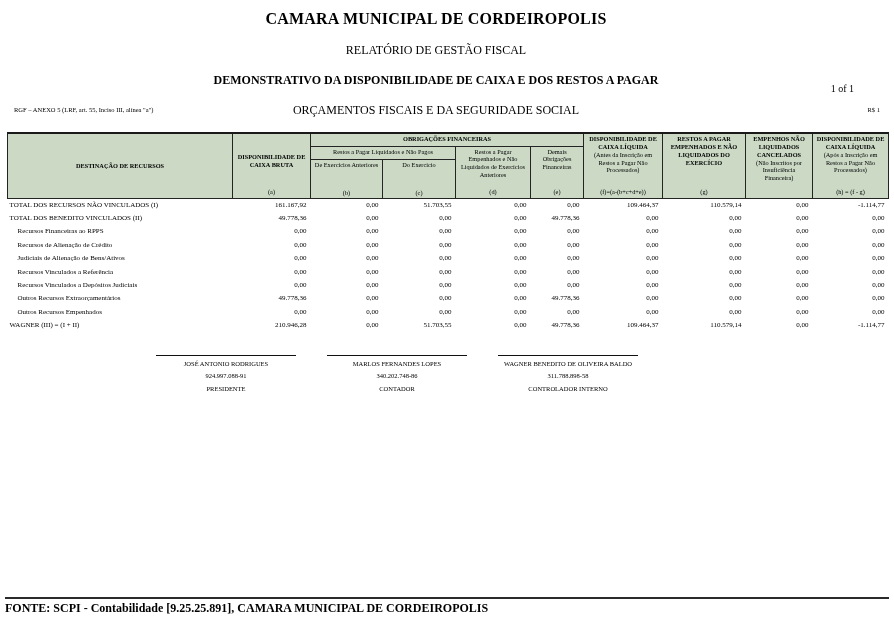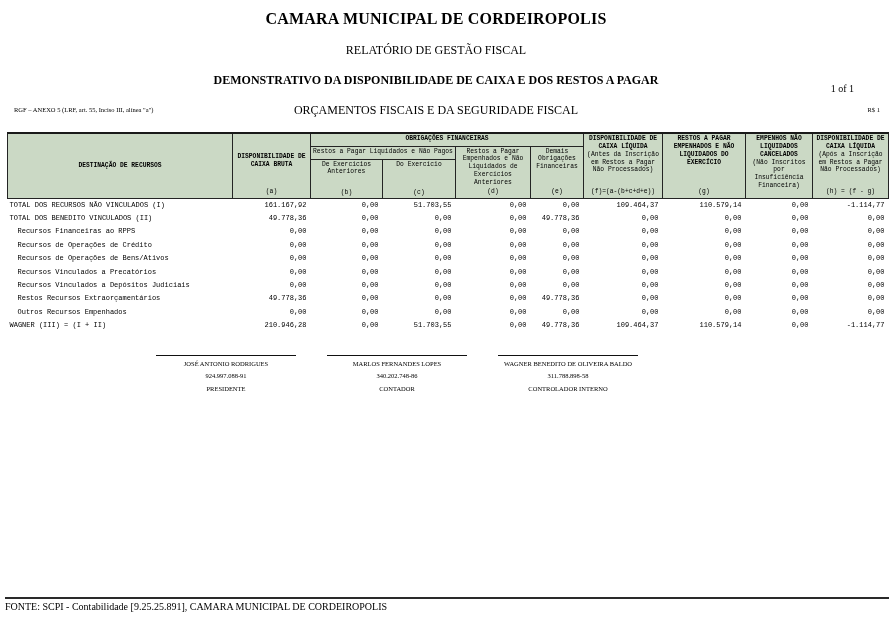--- a/index.html
+++ b/index.html
@@ -14,21 +14,21 @@
   .doc-header { position:absolute; top:10px; left:0; width:872px; text-align:center; }
   .doc-title { font-size:16px; font-weight:bold; letter-spacing:.2px; }
   .doc-sub { font-size:12px; margin-top:15px; }
   .doc-sub.bold { font-weight:bold; }
 
   .page-ind { position:absolute; top:83px; right:40px; font-size:10px; }
   .meta { position:absolute; top:106px; left:14px; width:866px;
           display:flex; justify-content:space-between; font-size:6.5px; }
 
   
-  .tablewrap { position:absolute; top:132px; left:7px; width:881px;font-family:Liberation Mono, monospace; }
+  .tablewrap { position:absolute; top:132px; left:7px; width:881px; }
   table { border-collapse:collapse; width:881px; table-layout:fixed; }
   thead th {
     background:#cbd9c5; border:1px solid #242424;
     font-size:6.3px; font-weight:normal; line-height:1.25;
     padding:1px 2px; vertical-align:top; text-align:center;
   }
   thead tr:first-child th { border-top:2px solid #1a1a1a; }
   .h-row1 { height:13px; } .h-row2 { height:13px; } .h-row3 { height:39px; }
   .vfill { display:flex; flex-direction:column; align-items:center; }
   .vfill .letter { margin-top:auto; padding-top:1px; }
@@ -43,32 +43,32 @@
   td.lbl.ind { padding-left:10px; }
 
   
   .sigs { position:absolute; top:355px; left:156px; width:482px;
           display:flex; justify-content:space-between; }
   .sig { width:140px; text-align:center; font-size:6.5px; line-height:1.9; }
   .sigline { border-top:1.5px solid #111; margin-bottom:2px; }
 
   
   .footer { position:absolute; top:597px; left:5px; width:884px;
-            border-top:2px solid #2a2a2a; font-size:10px; padding-top:2px; text-align:left; }
+            border-top:2px solid #2a2a2a; font-size:12px; padding-top:2px; text-align:left;font-weight:bold; }
 </style>
 </head>
 <body>
 
 <div class="canvas">
 
   <div class="doc-header">
     <div class="doc-title">CAMARA MUNICIPAL DE CORDEIROPOLIS</div>
     <div class="doc-sub">RELATÓRIO DE GESTÃO FISCAL</div>
     <div class="doc-sub bold">DEMONSTRATIVO DA DISPONIBILIDADE DE CAIXA E DOS RESTOS A PAGAR</div>
-    <div class="doc-sub">ORÇAMENTOS FISCAIS E DA SEGURIDADE FISCAL</div>
+    <div class="doc-sub">ORÇAMENTOS FISCAIS E DA SEGURIDADE SOCIAL</div>
   </div>
 
   <div class="page-ind">1 of 1</div>
 
   <div class="meta">
     <span>RGF – ANEXO 5 (LRF, art. 55, Inciso III, alínea "a")</span>
     <span>R$ 1</span>
   </div>
 
   <div class="tablewrap">
@@ -185,45 +185,45 @@
             <td class="num">0,00</td>
             <td class="num">0,00</td>
             <td class="num">0,00</td>
             <td class="num">0,00</td>
             <td class="num">0,00</td>
             <td class="num">0,00</td>
             <td class="num">0,00</td>
             <td class="num">0,00</td>
           </tr>
           <tr>
-            <td class="lbl ind">Recursos de Operações de Crédito</td>
-            <td class="num">0,00</td>
-            <td class="num">0,00</td>
-            <td class="num">0,00</td>
-            <td class="num">0,00</td>
-            <td class="num">0,00</td>
-            <td class="num">0,00</td>
-            <td class="num">0,00</td>
-            <td class="num">0,00</td>
-            <td class="num">0,00</td>
-          </tr>
-          <tr>
-            <td class="lbl ind">Recursos de Operações de Bens/Ativos</td>
-            <td class="num">0,00</td>
-            <td class="num">0,00</td>
-            <td class="num">0,00</td>
-            <td class="num">0,00</td>
-            <td class="num">0,00</td>
-            <td class="num">0,00</td>
-            <td class="num">0,00</td>
-            <td class="num">0,00</td>
-            <td class="num">0,00</td>
-          </tr>
-          <tr>
-            <td class="lbl ind">Recursos Vinculados a Precatórios</td>
+            <td class="lbl ind">Recursos de Alienação de Crédito</td>
+            <td class="num">0,00</td>
+            <td class="num">0,00</td>
+            <td class="num">0,00</td>
+            <td class="num">0,00</td>
+            <td class="num">0,00</td>
+            <td class="num">0,00</td>
+            <td class="num">0,00</td>
+            <td class="num">0,00</td>
+            <td class="num">0,00</td>
+          </tr>
+          <tr>
+            <td class="lbl ind">Judiciais de Alienação de Bens/Ativos</td>
+            <td class="num">0,00</td>
+            <td class="num">0,00</td>
+            <td class="num">0,00</td>
+            <td class="num">0,00</td>
+            <td class="num">0,00</td>
+            <td class="num">0,00</td>
+            <td class="num">0,00</td>
+            <td class="num">0,00</td>
+            <td class="num">0,00</td>
+          </tr>
+          <tr>
+            <td class="lbl ind">Recursos Vinculados a Referência</td>
             <td class="num">0,00</td>
             <td class="num">0,00</td>
             <td class="num">0,00</td>
             <td class="num">0,00</td>
             <td class="num">0,00</td>
             <td class="num">0,00</td>
             <td class="num">0,00</td>
             <td class="num">0,00</td>
             <td class="num">0,00</td>
           </tr>
@@ -233,21 +233,21 @@
             <td class="num">0,00</td>
             <td class="num">0,00</td>
             <td class="num">0,00</td>
             <td class="num">0,00</td>
             <td class="num">0,00</td>
             <td class="num">0,00</td>
             <td class="num">0,00</td>
             <td class="num">0,00</td>
           </tr>
           <tr>
-            <td class="lbl ind">Restos Recursos Extraorçamentários</td>
+            <td class="lbl ind">Outros Recursos Extraorçamentários</td>
             <td class="num">49.778,36</td>
             <td class="num">0,00</td>
             <td class="num">0,00</td>
             <td class="num">0,00</td>
             <td class="num">49.778,36</td>
             <td class="num">0,00</td>
             <td class="num">0,00</td>
             <td class="num">0,00</td>
             <td class="num">0,00</td>
           </tr>

